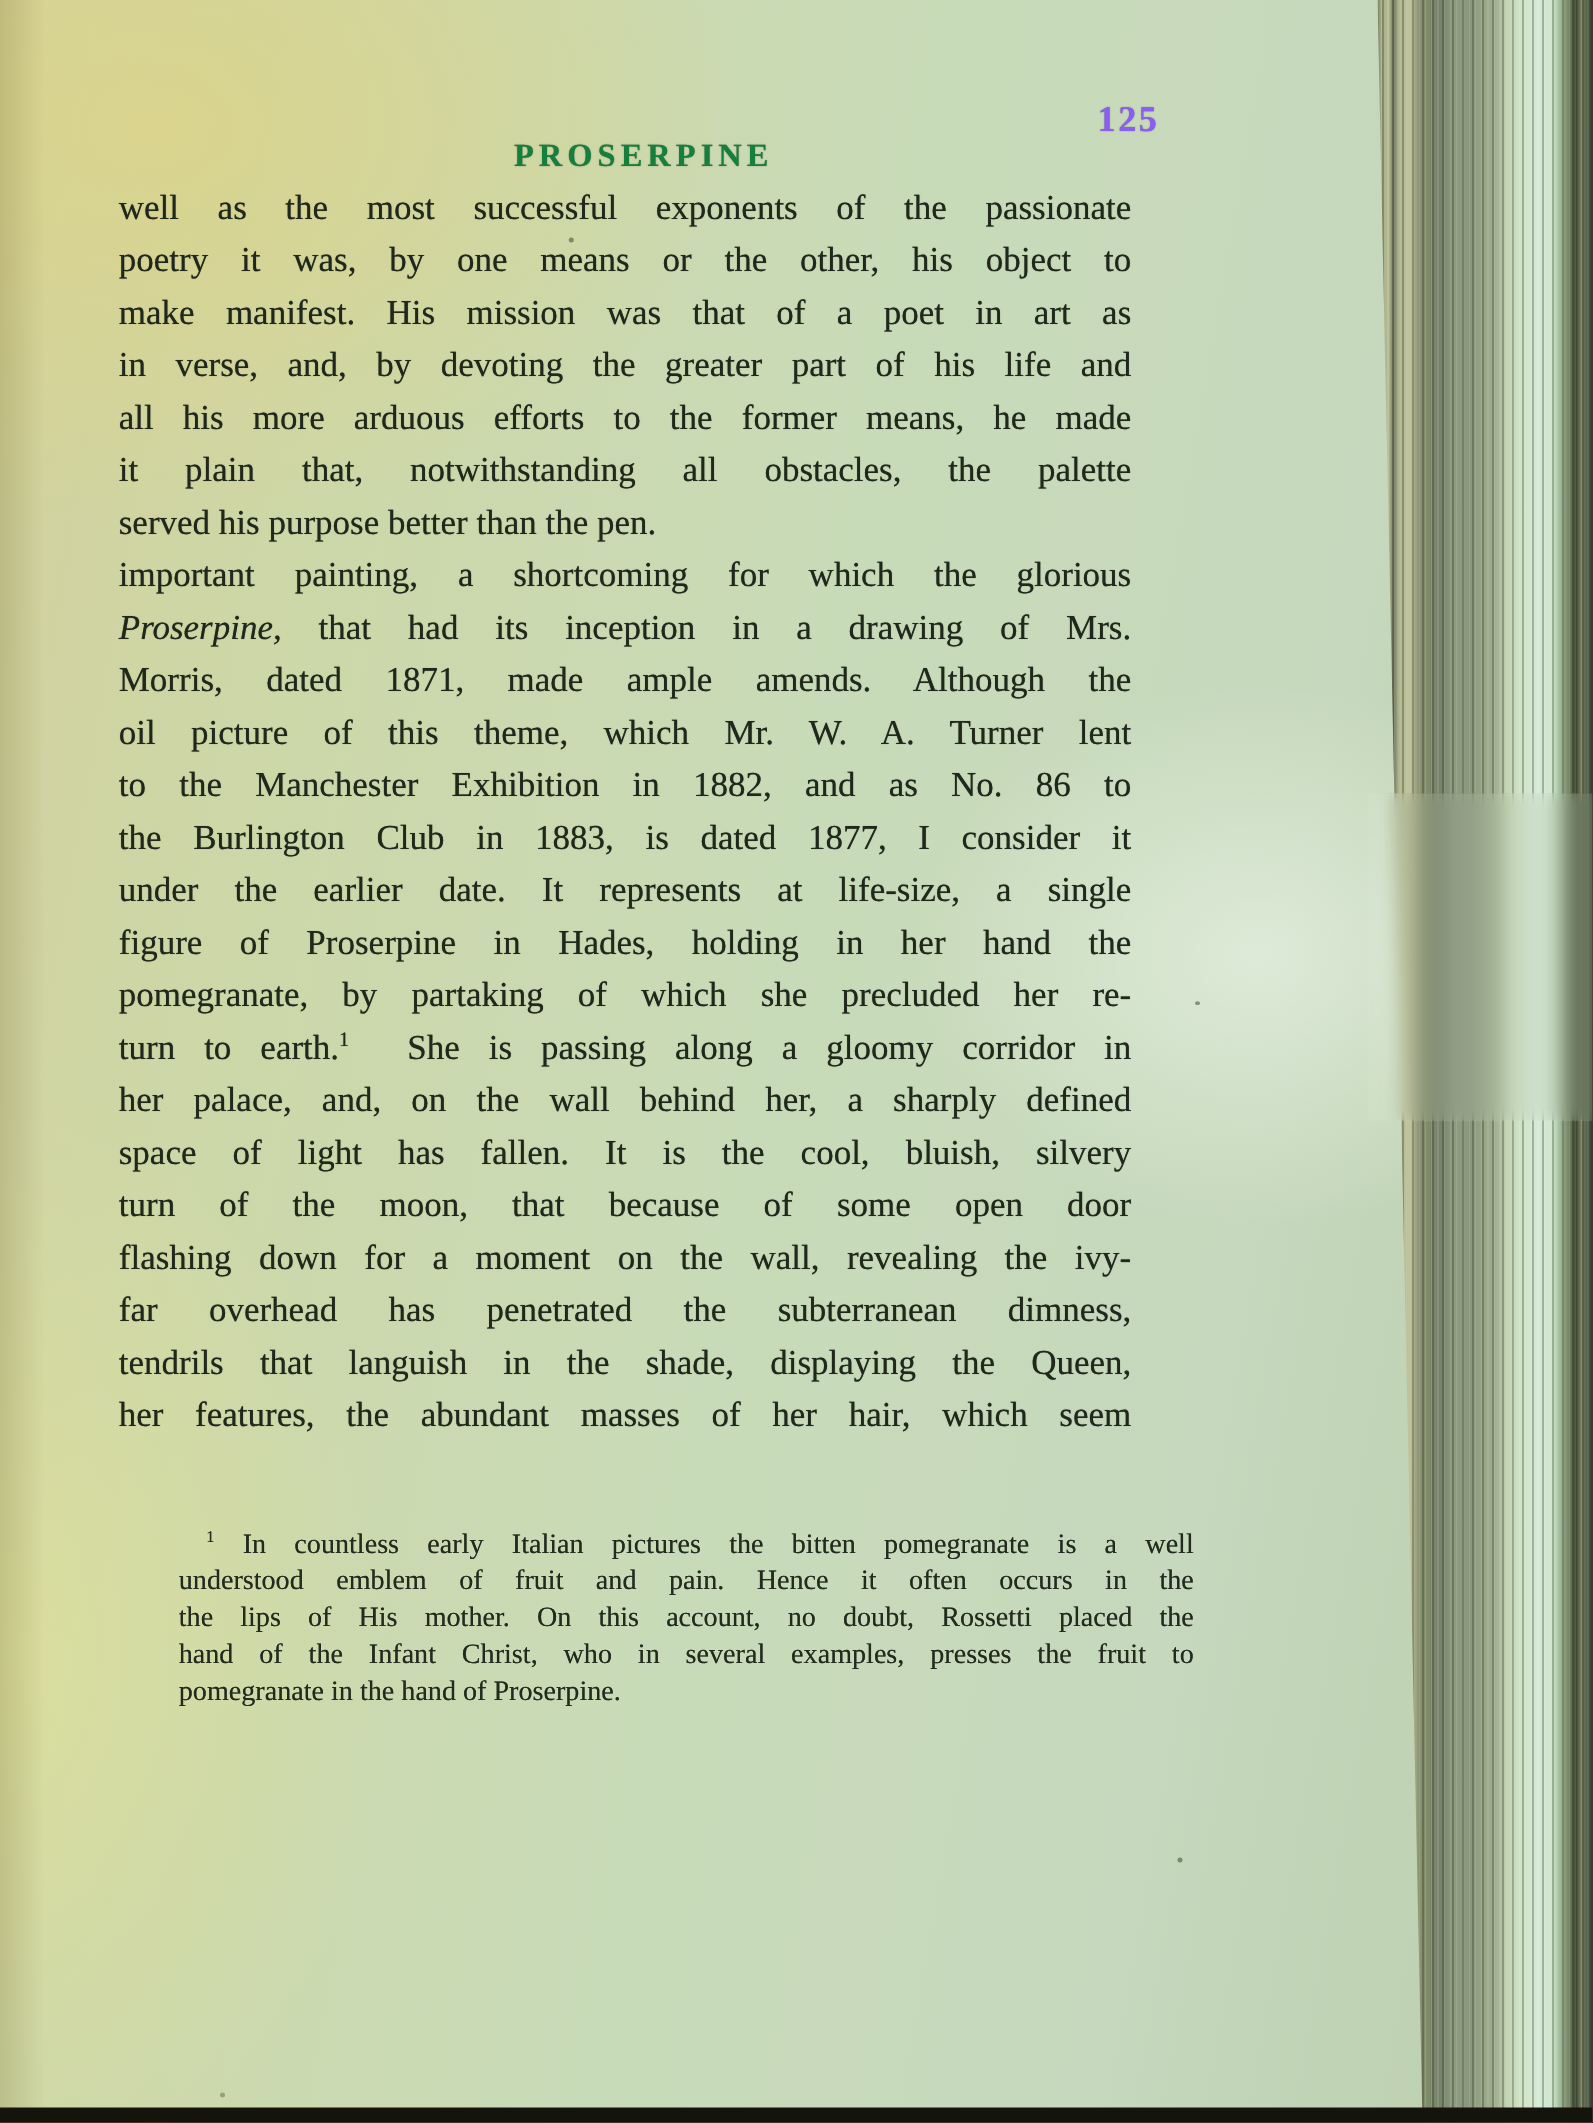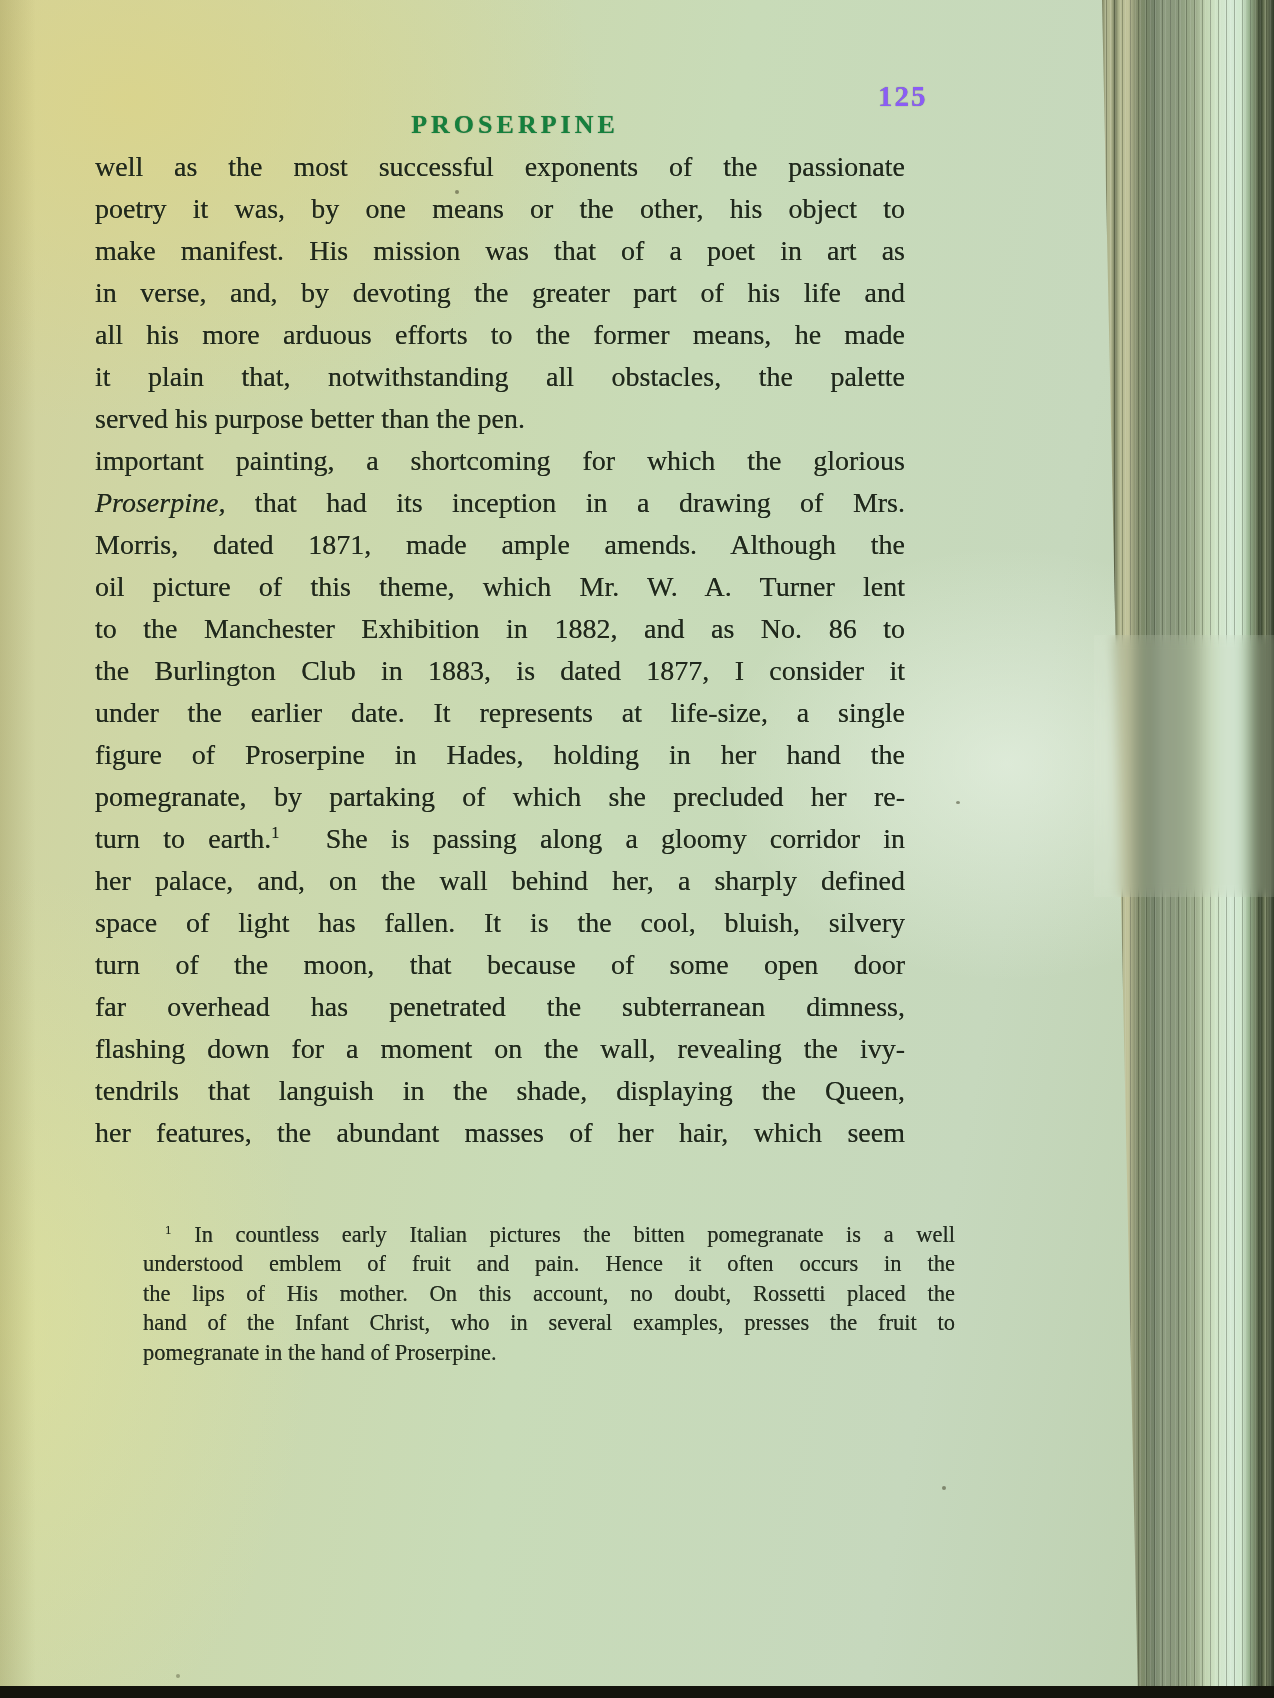--- a/index.html
+++ b/index.html
@@ -85,22 +85,22 @@
     <div class="line">oil picture of this theme, which Mr. W. A. Turner lent</div>
     <div class="line">to the Manchester Exhibition in 1882, and as No. 86 to</div>
     <div class="line">the Burlington Club in 1883, is dated 1877, I consider it</div>
     <div class="line">under the earlier date.  It represents at life-size, a single</div>
     <div class="line">figure of Proserpine in Hades, holding in her hand the</div>
     <div class="line">pomegranate, by partaking of which she precluded her re-</div>
     <div class="line jnormal"><span>turn to earth.</span><sup>1</sup>&nbsp; <span>She is passing along a gloomy corridor in</span></div>
     <div class="line">her palace, and, on the wall behind her, a sharply defined</div>
     <div class="line">space of light has fallen.  It is the cool, bluish, silvery</div>
     <div class="line">turn of the moon, that because of some open door</div>
+    <div class="line">flashing down for a moment on the wall, revealing the ivy-</div>
     <div class="line">far overhead has penetrated the subterranean dimness,</div>
-    <div class="line">flashing down for a moment on the wall, revealing the ivy-</div>
     <div class="line">tendrils that languish in the shade, displaying the Queen,</div>
     <div class="line">her features, the abundant masses of her hair, which seem</div>
   </div>
 
   <div class="footnote">
     <div class="fline first"><sup>1</sup> <span>In countless early Italian pictures the bitten pomegranate is a well</span></div>
     <div class="fline">understood emblem of fruit and pain.  Hence it often occurs in the</div>
     <div class="fline">the lips of His mother.  On this account, no doubt, Rossetti placed the</div>
     <div class="fline">hand of the Infant Christ, who in several examples, presses the fruit to</div>
     <div class="fline last">pomegranate in the hand of Proserpine.</div>

